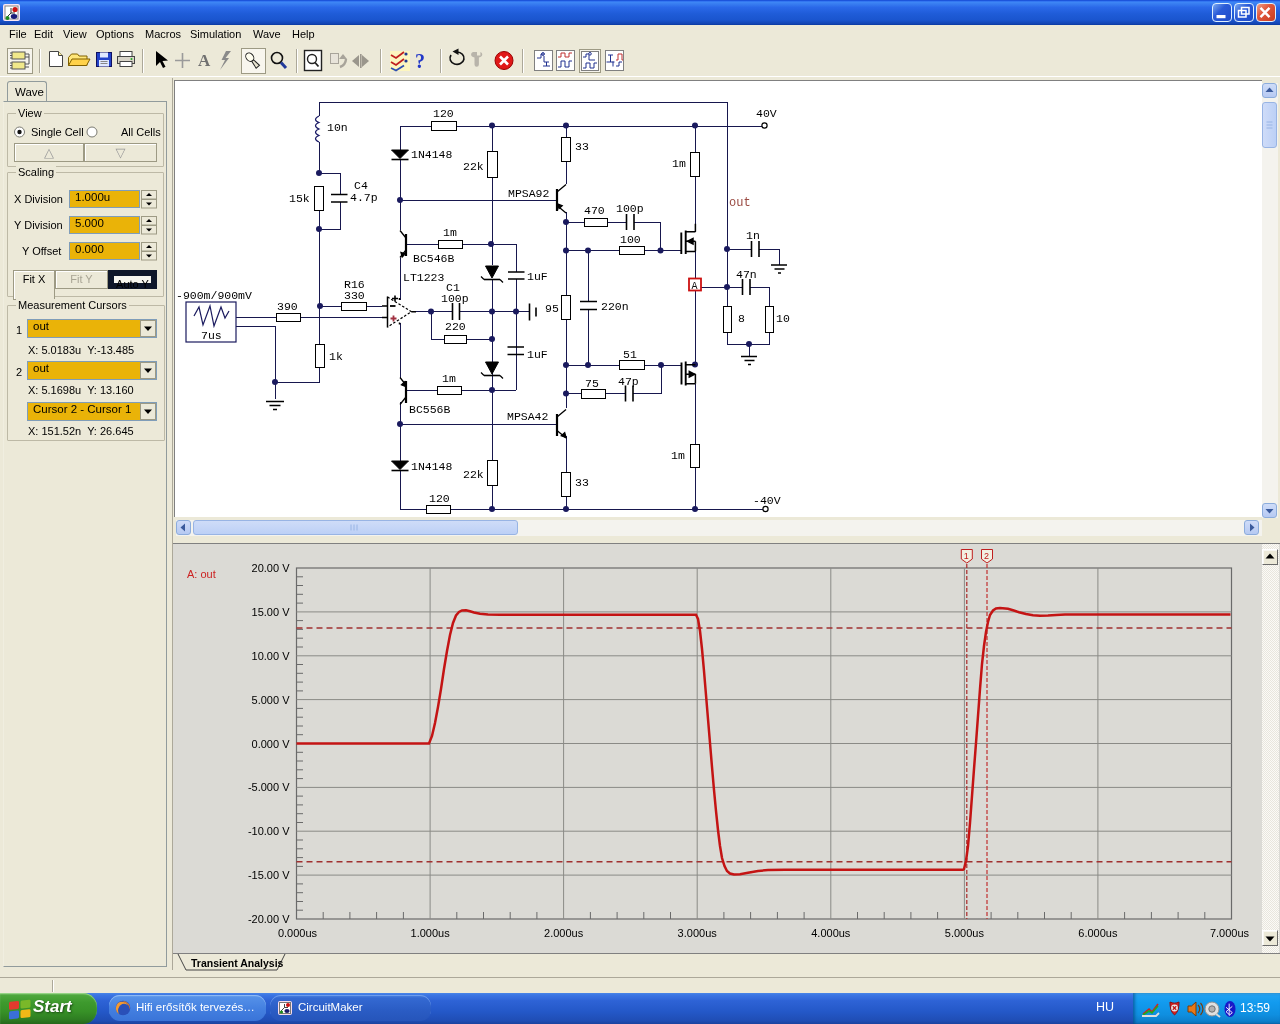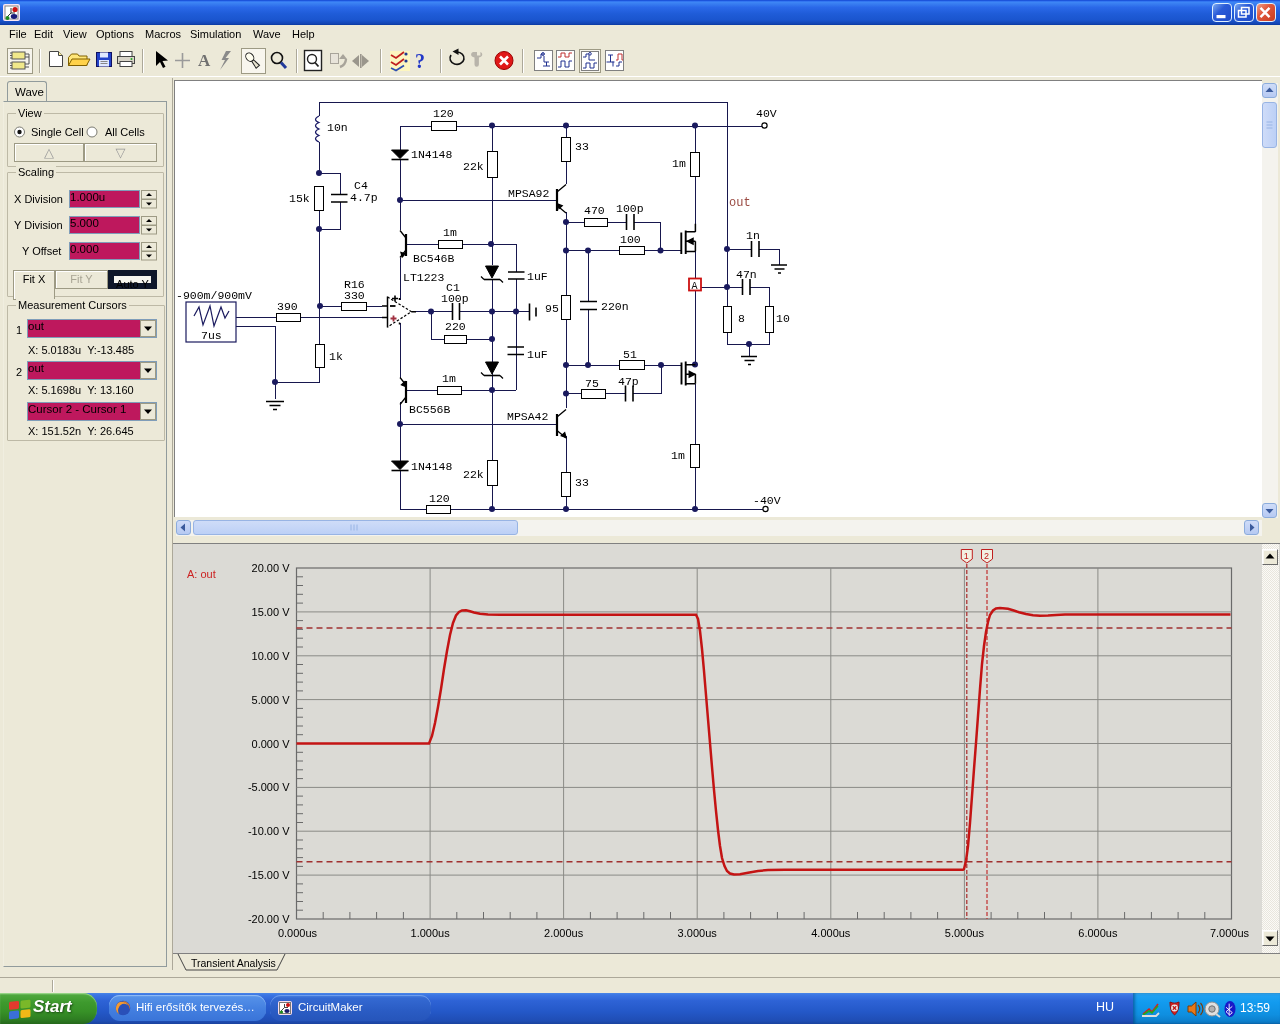--- a/index.html
+++ b/index.html
@@ -17,27 +17,27 @@
 #menubar{left:0;top:25px;width:1280px;height:20px;background:#ECE9D8;font-size:11px;color:#000;}
 #menubar span{position:absolute;top:3px;}
 
 #toolbar{left:0;top:45px;width:1280px;height:32px;background:#ECE9D8;border-bottom:1px solid #fff;}
 
 #lpanel{left:0;top:78px;width:173px;height:892px;background:#ECE9D8;border-right:1px solid #aca899;}
 .grp{position:absolute;border:1px solid #bdb9a6;border-radius:1px;}
 .grplbl{position:absolute;top:-7px;left:8px;background:#ECE9D8;padding:0 2px;font-size:11px;}
 .btn{position:absolute;background:#ECE9D8;border:1px solid #9d9a84;box-shadow:inset 1px 1px 0 #fff;
  font-size:11px;text-align:center;}
-.txtf{position:absolute;background:#be185d;border:1px solid #7f9db9;font-size:11.5px;}
+.txtf{position:absolute;background:#eab308;border:1px solid #7f9db9;font-size:11.5px;padding-left:5px;}
 .lbl{position:absolute;font-size:11px;white-space:nowrap;}
 
 #schpane{left:173px;top:78px;width:1107px;height:460px;background:#ECE9D8;}
 #schcanvas{left:1px;top:2px;width:1088px;height:437px;background:#fff;border-left:1px solid #808080;border-top:1px solid #808080;}
 #wavepane{left:173px;top:543px;width:1107px;height:410px;background:#DBDAD5;border-top:1px solid #808080;}
-#tabrow{left:173px;top:953px;width:1107px;height:21px;background:#ECE9D8;border-top:1px solid #808080;}
+#tabrow{left:173px;top:953px;width:1107px;height:21px;background:#ECE9D8;border-top:1px solid #808080;font-weight:bold;}
 #statusbar{left:0;top:977px;width:1280px;height:16px;background:#ECE9D8;border-top:1px solid #aca899;}
 
 #taskbar{left:0;top:993px;width:1280px;height:31px;
  background:linear-gradient(180deg,#4A86E8 0%,#3C76E4 6%,#2E63D6 25%,#2458C8 60%,#1F4DB4 90%,#1A429E 100%);}
 .taskbtn{position:absolute;top:2px;height:26px;border-radius:11px;color:#fff;font-size:11.5px;}
 </style>
 </head>
 <body>
 <div id="root">
   <div class="abs" id="titlebar"></div>
@@ -193,21 +193,21 @@
     <div style="position:absolute;left:3px;top:23px;width:164px;height:866px;border:1px solid #919b9c;border-left:1px solid #f0eee0;"></div>
 
     <div class="grp" style="left:7px;top:35px;width:157px;height:54px">
       <div class="grplbl">View</div>
       <svg width="155" height="52" style="position:absolute;left:0;top:0">
         <circle cx="11.5" cy="18" r="5" fill="#fff" stroke="#7a7a72"></circle>
         <circle cx="11.5" cy="18" r="2.2" fill="#111"></circle>
         <circle cx="84" cy="18" r="5" fill="#fff" stroke="#7a7a72"></circle>
       </svg>
       <div class="lbl" style="left:23px;top:12px">Single Cell</div>
-      <div class="lbl" style="left:97px;top:12px">All Cells</div>
+      <div class="lbl" style="left:113px;top:12px">All Cells</div>
       <div class="btn" style="left:6px;top:29px;width:70px;height:19px;color:#999;font-size:13px;line-height:17px">△</div>
       <div class="btn" style="left:76px;top:29px;width:73px;height:19px;color:#999;font-size:13px;line-height:17px">▽</div>
     </div>
 
     <div class="grp" style="left:7px;top:94px;width:157px;height:125px">
       <div class="grplbl">Scaling</div>
       <div class="lbl" style="left:6px;top:20px">X Division</div>
       <div class="txtf" style="left:61px;top:17px;width:71px;height:18px">1.000u</div>
       <div class="lbl" style="left:6px;top:46px">Y Division</div>
       <div class="txtf" style="left:61px;top:43px;width:71px;height:18px">5.000</div>

